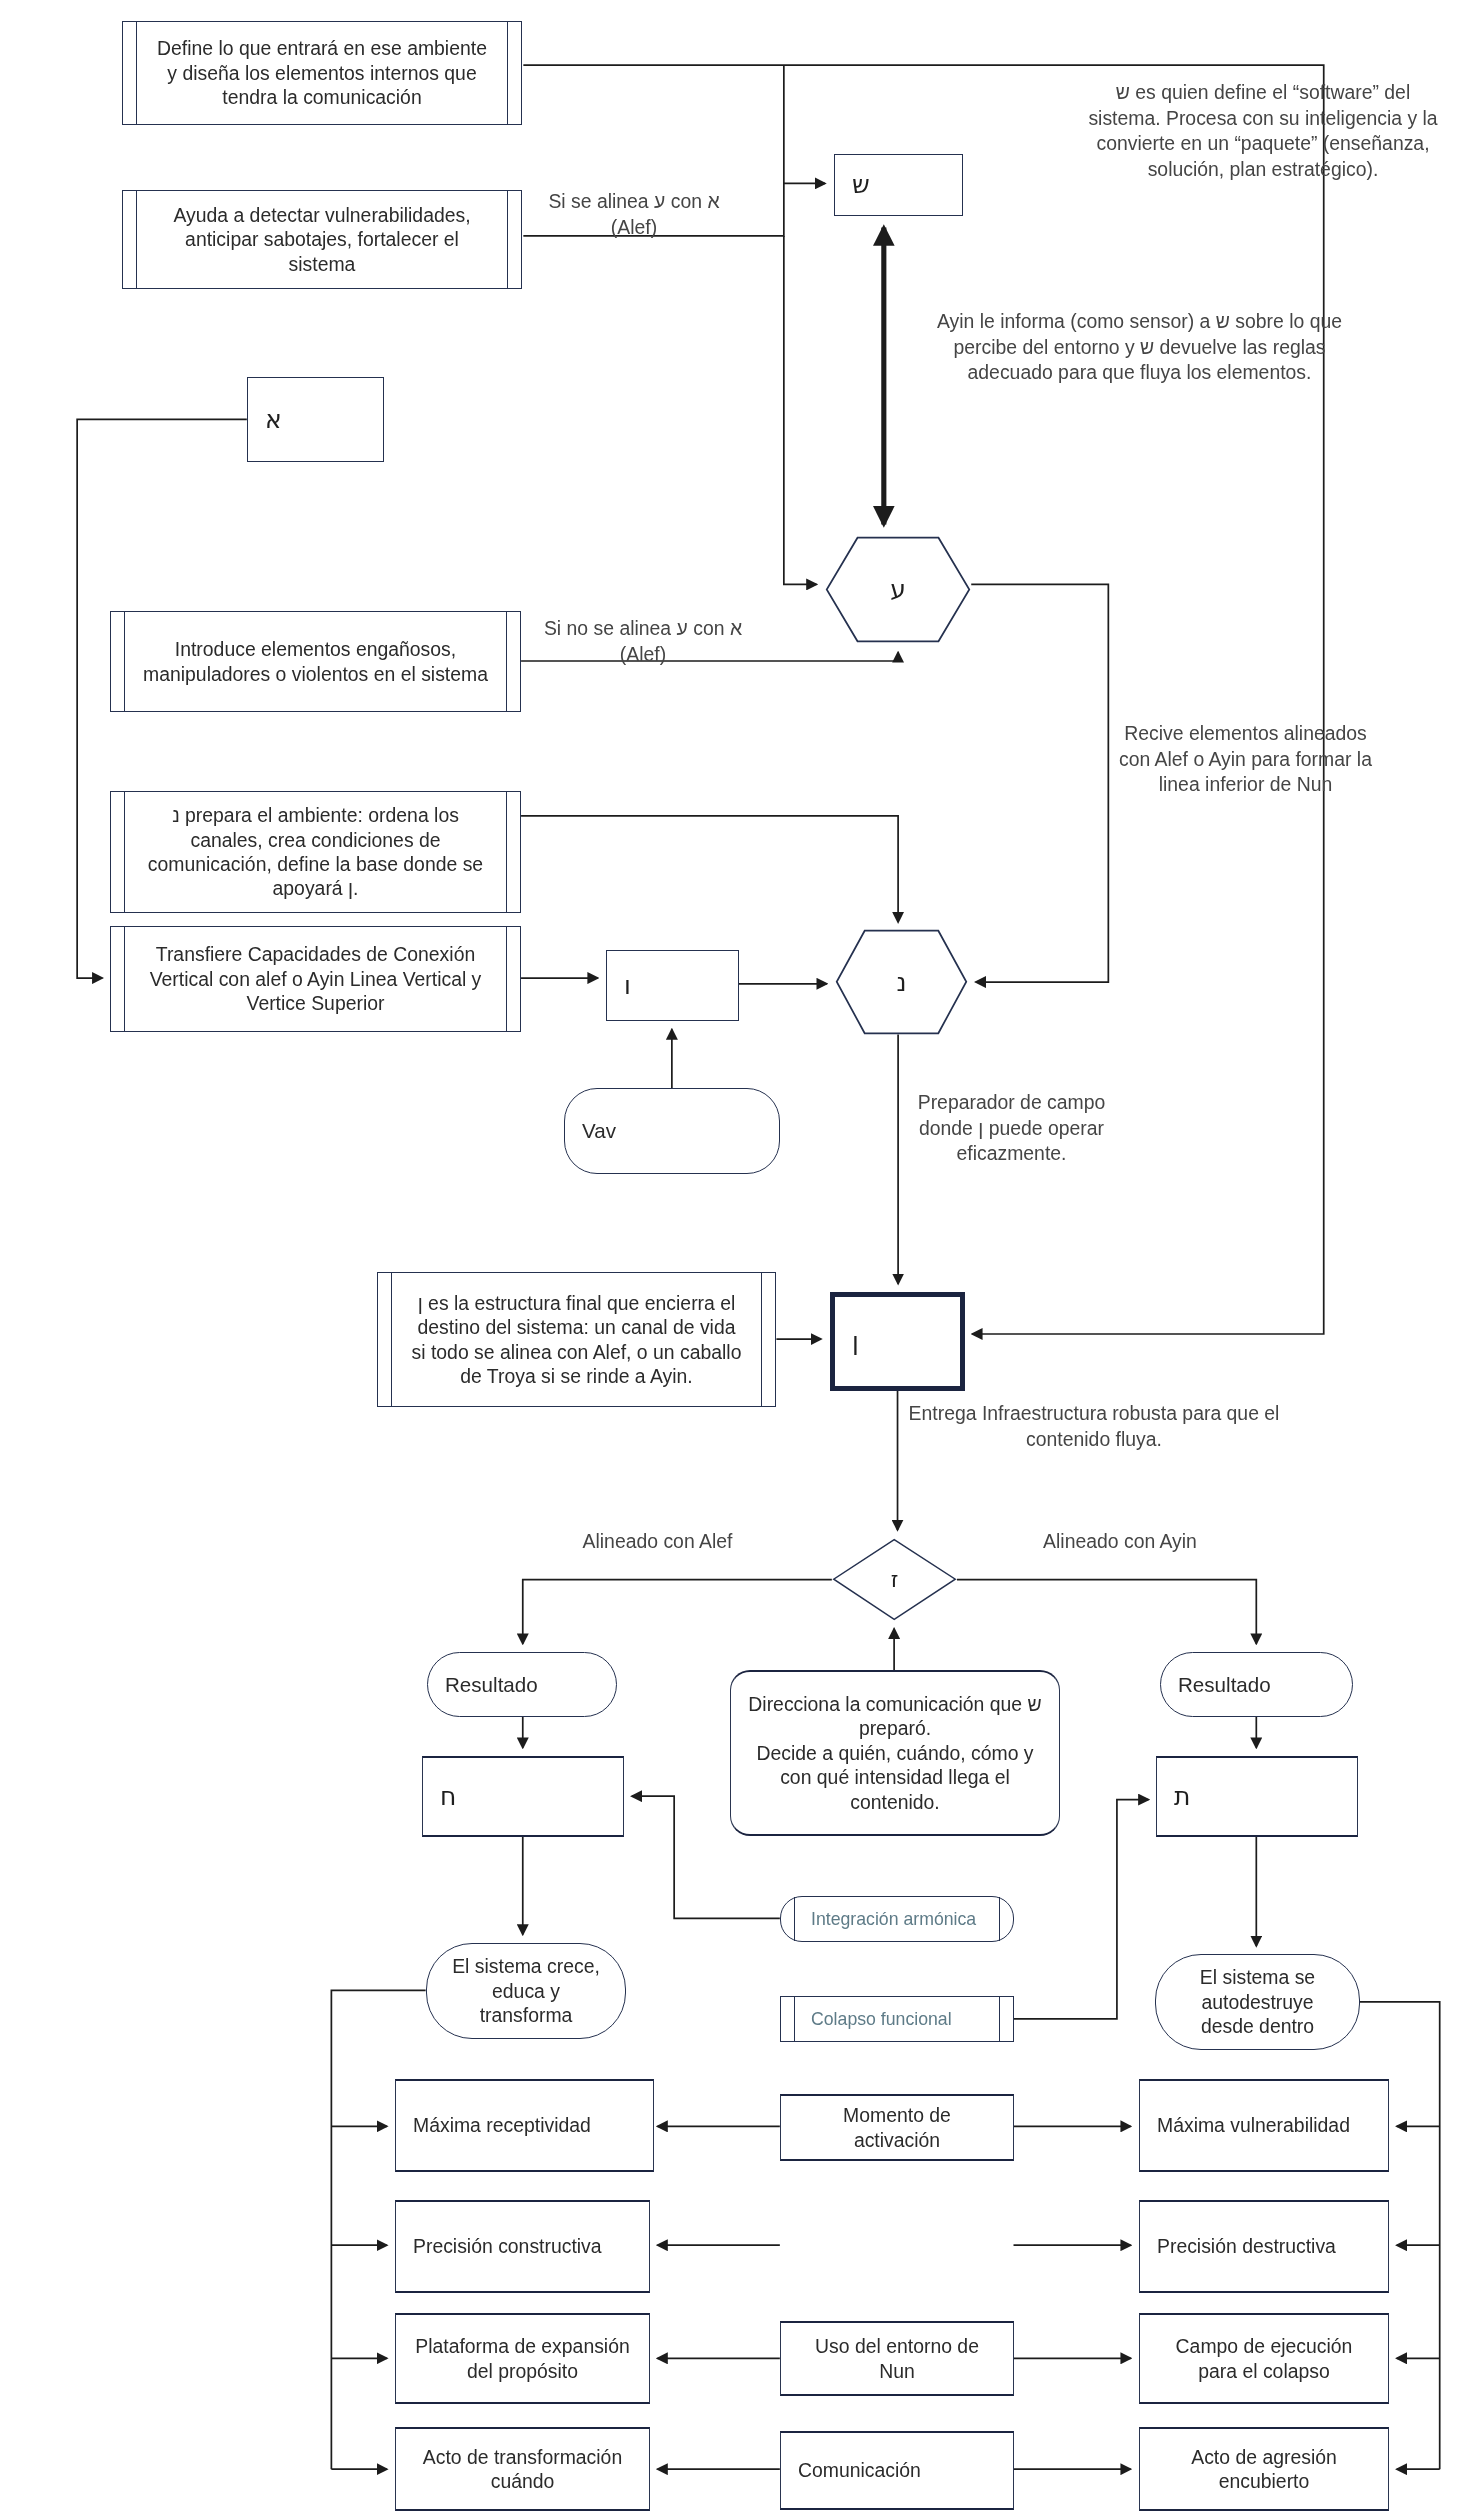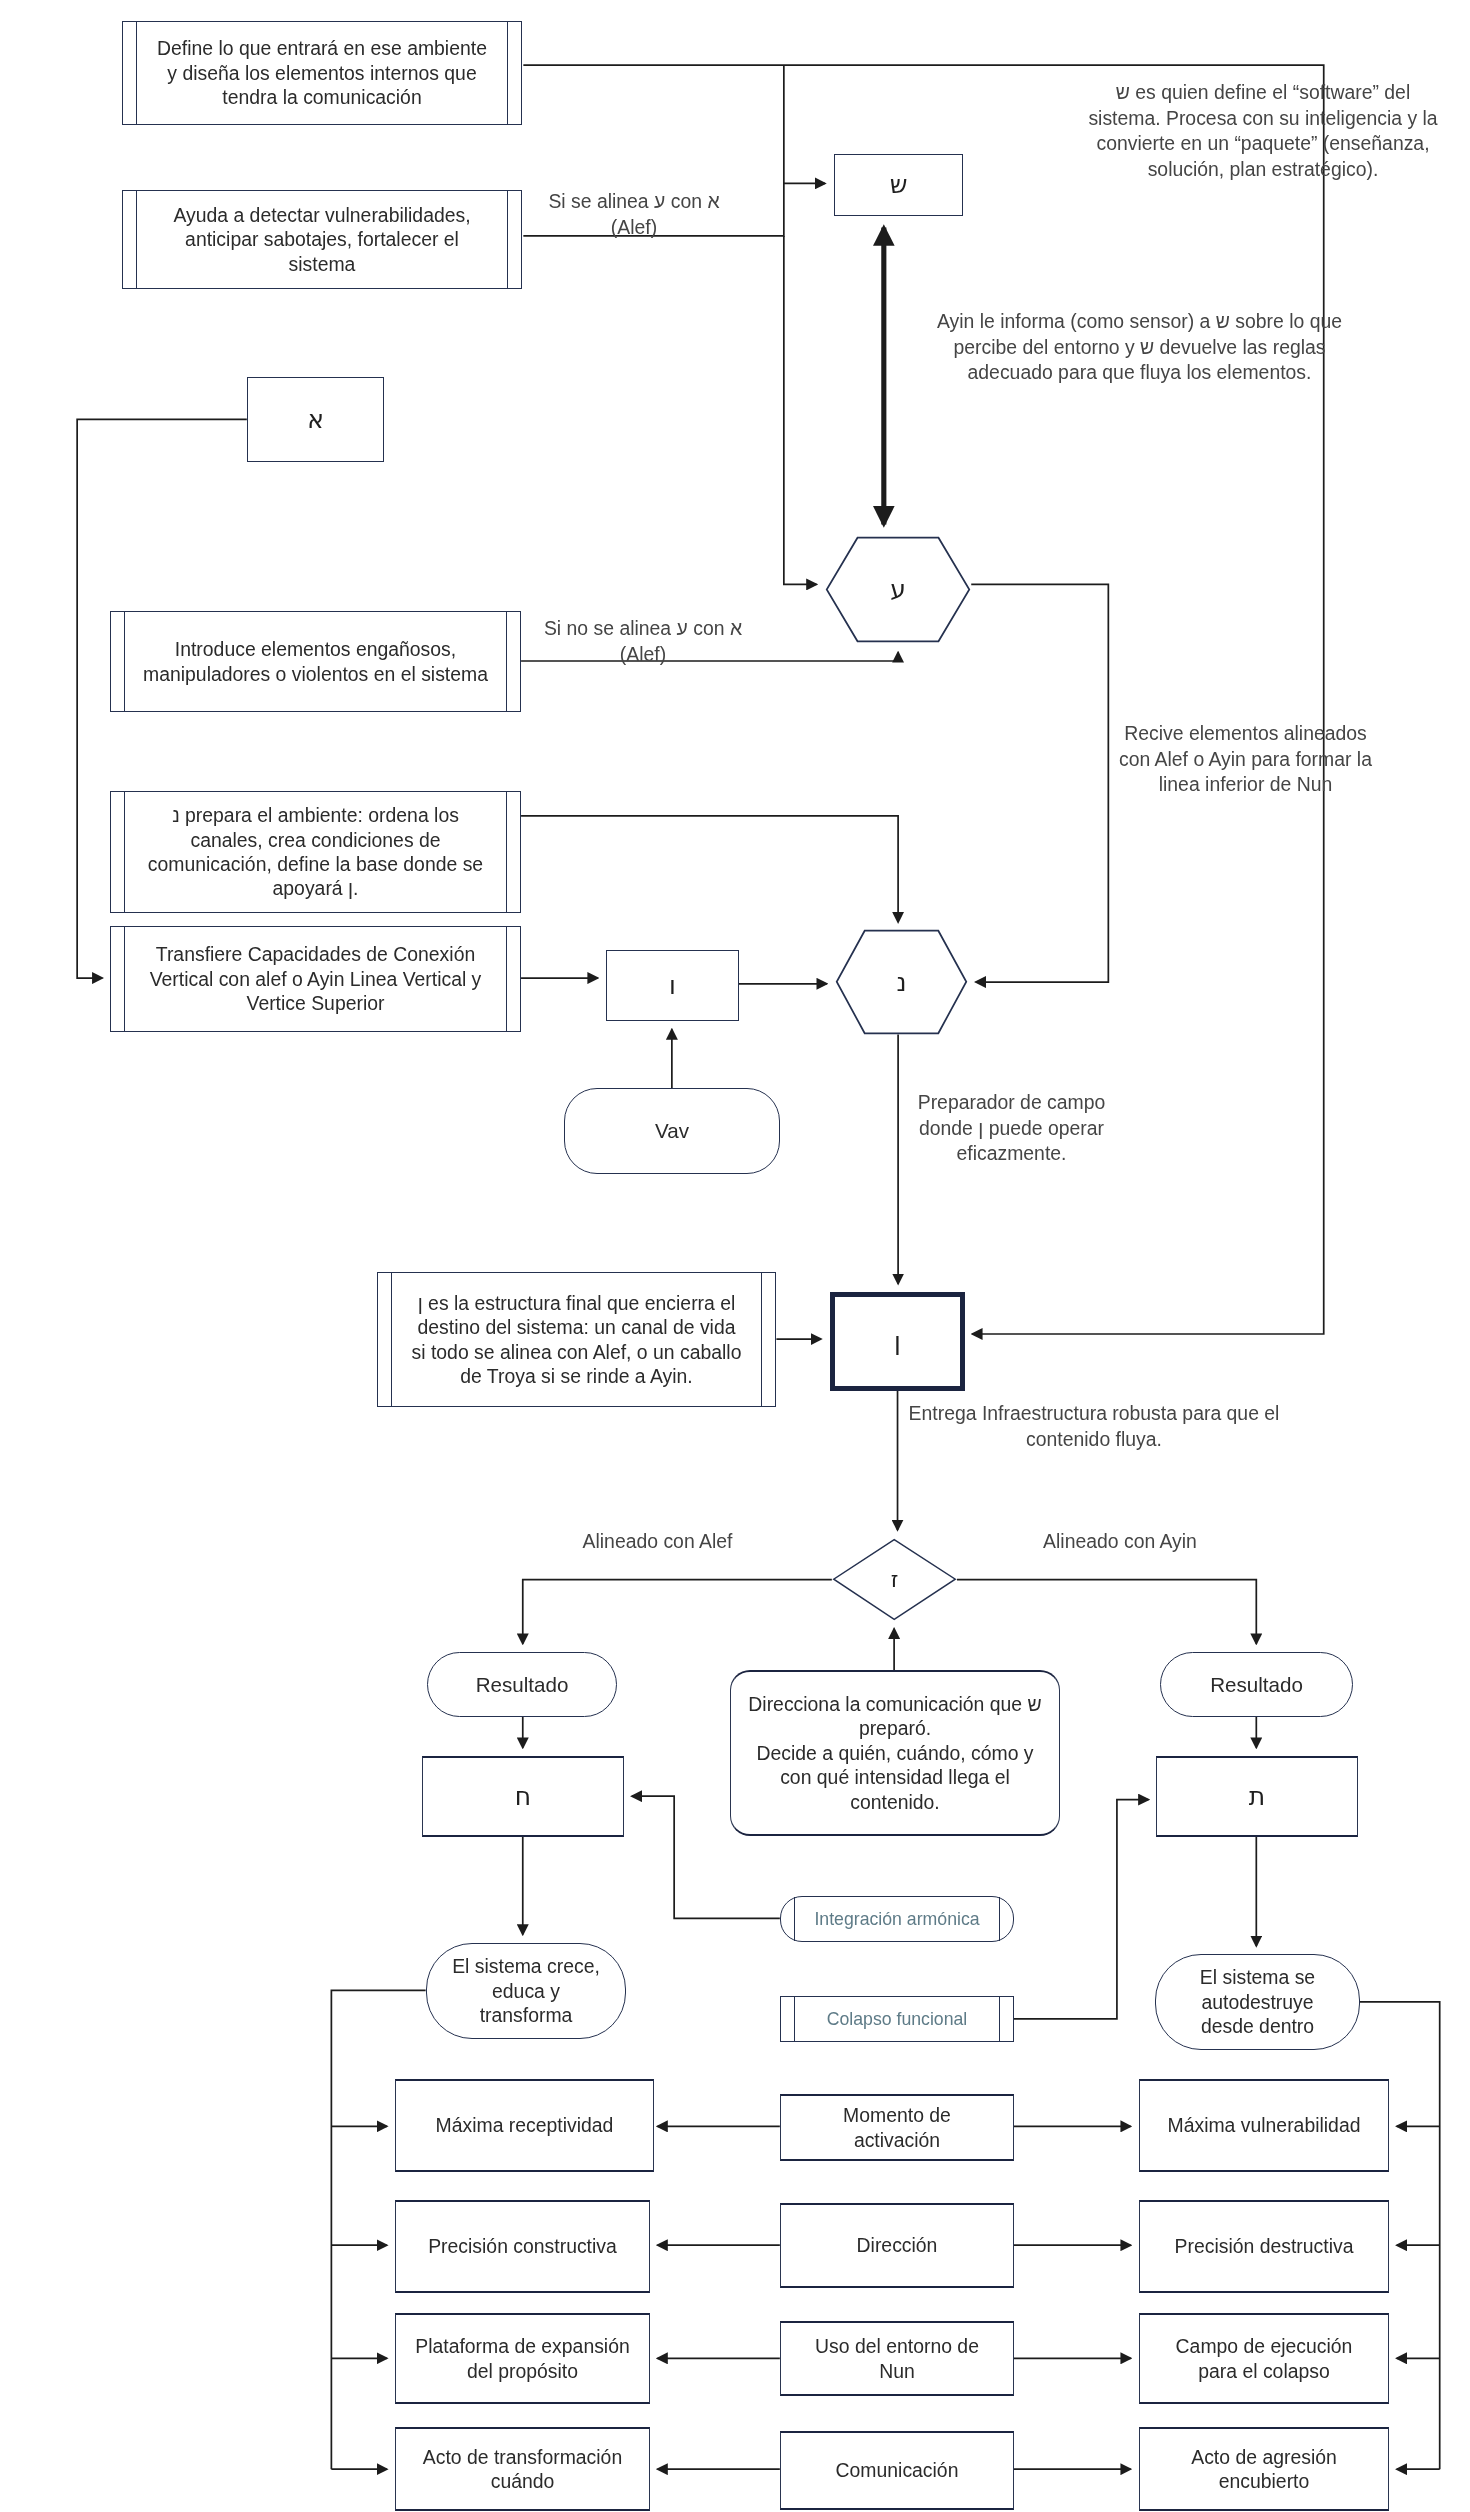--- a/index.html
+++ b/index.html
@@ -3,21 +3,21 @@
 <meta charset="utf-8">
 <style>
   html,body{margin:0;padding:0;background:#ffffff;}
   #canvas{
     position:relative;width:1470px;height:2512px;background:#ffffff;
     font-family:"Liberation Sans","DejaVu Sans",sans-serif;color:#2b2b2b;
   }
   #wires{position:absolute;left:0;top:0;width:1470px;height:2512px;}
   .node{
     position:absolute;box-sizing:border-box;background:#ffffff;
-    display:flex;align-items:center;justify-content:center;text-align:center;
+    display:flex;align-items:center;justify-content:flex-start;text-align:center;
     border:1.7px solid #25314f;font-size:19.4px;line-height:1.26;padding:3.4px 17px;
   }
   .subprocess{padding:3.4px 30px;}
   .subprocess .bar{position:absolute;top:0;bottom:0;width:0;border-left:1.7px solid #25314f;}
   .subprocess .bar.l{left:12.6px;}
   .subprocess .bar.r{right:12.6px;}
   .heavy{border:5.7px solid #1b2440;}
   .topbot{border:1.1px solid #2a3550;border-top:2.9px solid #1b2440;border-bottom:2.9px solid #1b2440;}
   .stadium{border-radius:33px;}
   .biground{border-radius:46px;}
@@ -242,23 +242,20 @@
   <div class="node topbot" style="left:780px;top:2094px;width:234px;height:67px;">
     <span>Momento de activación</span>
   </div>
   <div class="node topbot" style="left:1139px;top:2079px;width:250px;height:93px;">
     <span>Máxima vulnerabilidad</span>
   </div>
 
   <div class="node topbot" style="left:395px;top:2200px;width:255px;height:93px;">
     <span>Precisión constructiva</span>
   </div>
-  <div class="node topbot" style="left:780px;top:2203px;width:234px;height:85px;">
-    <span>Dirección</span>
-  </div>
   <div class="node topbot" style="left:1139px;top:2200px;width:250px;height:93px;">
     <span>Precisión destructiva</span>
   </div>
 
   <div class="node topbot" style="left:395px;top:2313px;width:255px;height:91px;">
     <span>Plataforma de expansión del propósito</span>
   </div>
   <div class="node topbot" style="left:780px;top:2321px;width:234px;height:75px;">
     <span>Uso del entorno de Nun</span>
   </div>

